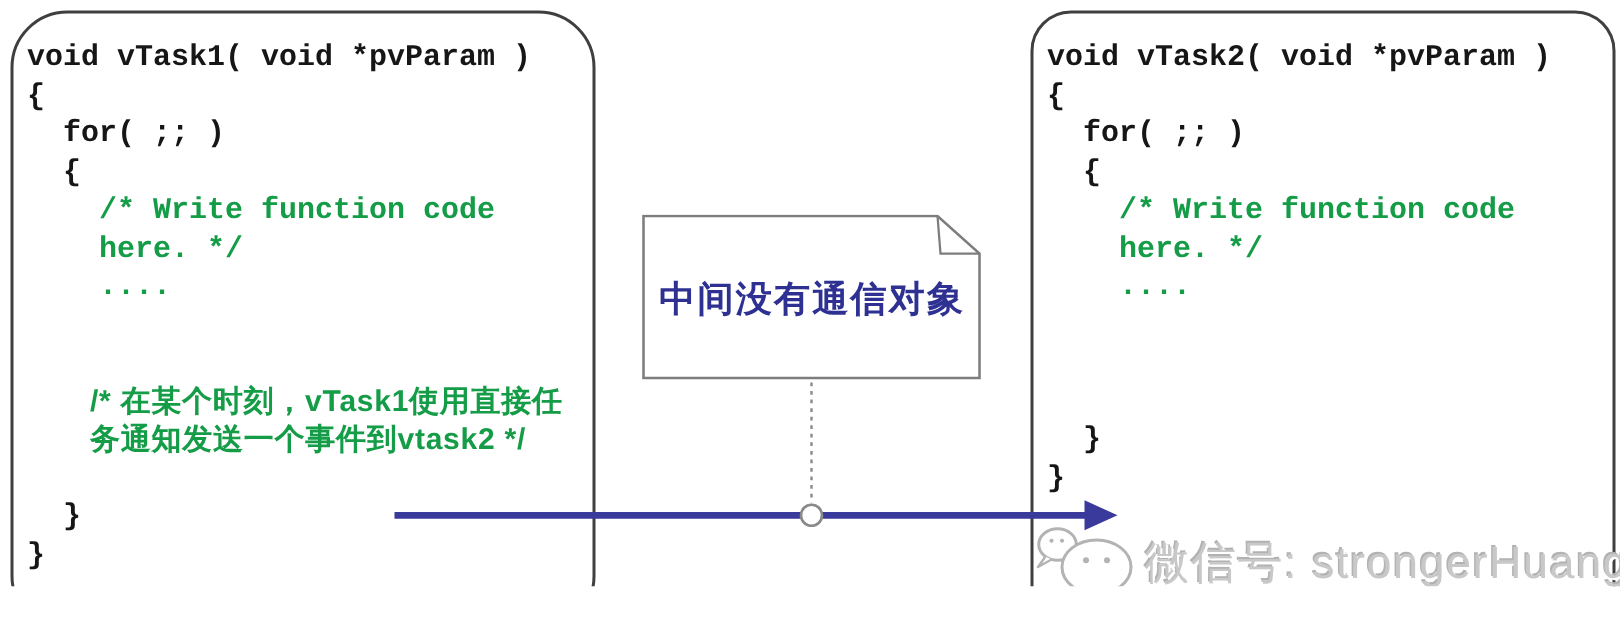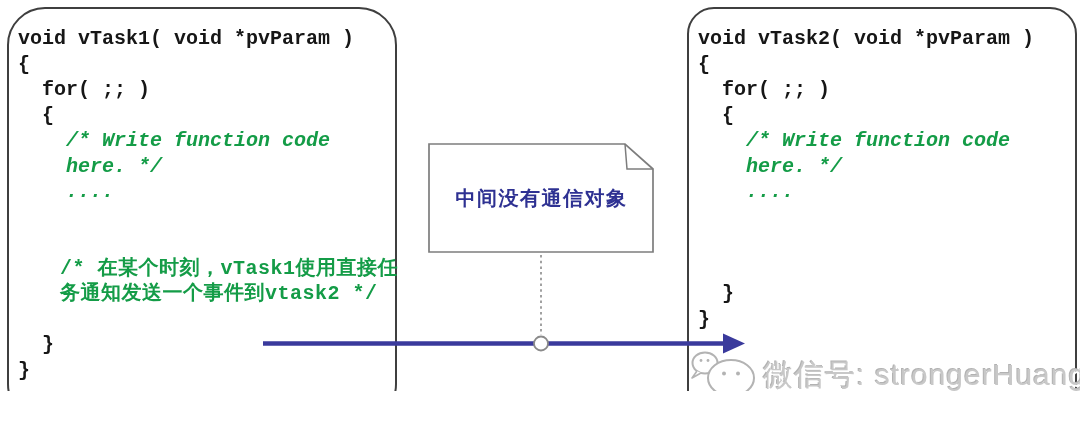--- a/index.html
+++ b/index.html
@@ -13,32 +13,32 @@
     border:2px solid #3f3f3f; border-radius:38px; background:#ffffff; z-index:1;
   }
   .tbox.left  { left:7px; }
   .tbox.right { left:687px;border-radius:27px; }
   .code { position:absolute; left:0; top:0; right:0; padding:17px 4px 0 9px; }
   .code-line {
     font-family:"Liberation Mono","DejaVu Sans Mono",monospace;
     font-weight:700; font-size:20px; line-height:25.5px; height:25.5px;
     white-space:pre; color:#161616;
   }
-  .code-line.green { color:#149c47;font-style:italic; }
+  .code-line.green { color:#149c47; }
   .code-line.cn {
-    font-family:Liberation Mono, monospace;
+    font-family:Liberation Sans, sans-serif;
     font-size:20px; letter-spacing:0.5px; padding-left:42px; color:#149c47;
   }
   
   .note { position:absolute; left:428px; top:143px; width:227px; height:111px; z-index:2; }
   .note svg { position:absolute; left:0; top:0; }
   .note-text {
     position:absolute; left:0; top:0; right:0; bottom:0;
     display:flex; align-items:center; justify-content:center;
-    color:#2e3192; font-weight:700; font-size:20px; letter-spacing:1.5px;
+    color:#2e3192; font-weight:700; font-size:24px; letter-spacing:1.5px;
   }
   
   .connector { position:absolute; left:0; top:0; z-index:3; pointer-events:none; }
   
   .watermark {
     position:absolute; left:688px; top:348px; z-index:5;
     display:flex; align-items:center; gap:5px;
   }
   .watermark-text {
     font-size:30px; letter-spacing:1px; color:#c8c8c8; white-space:nowrap;

